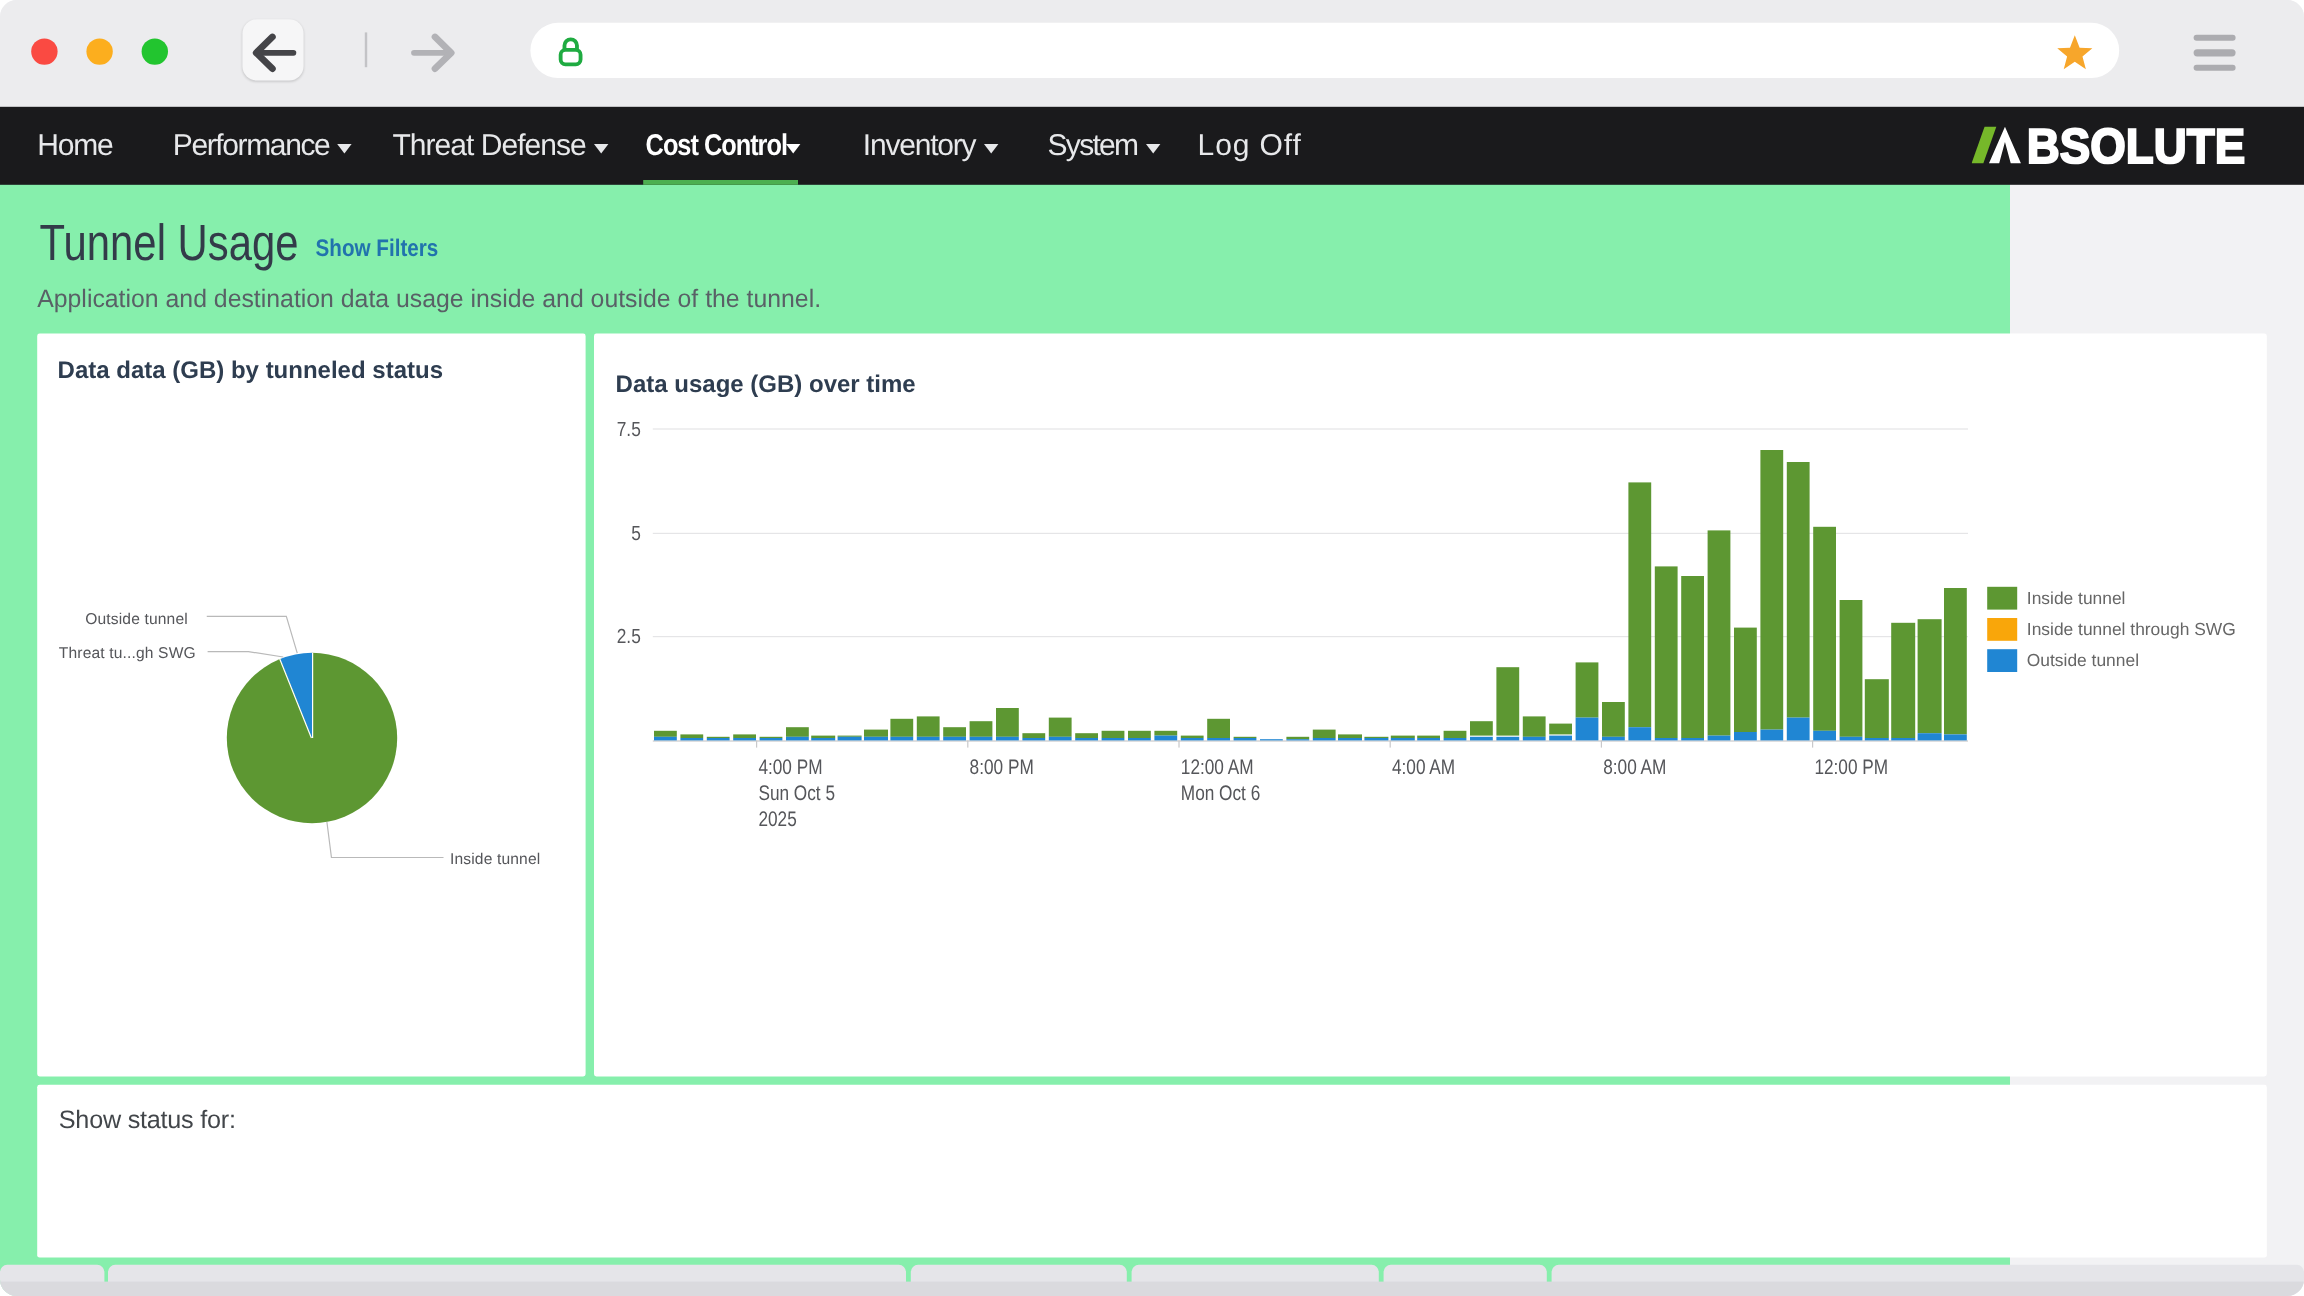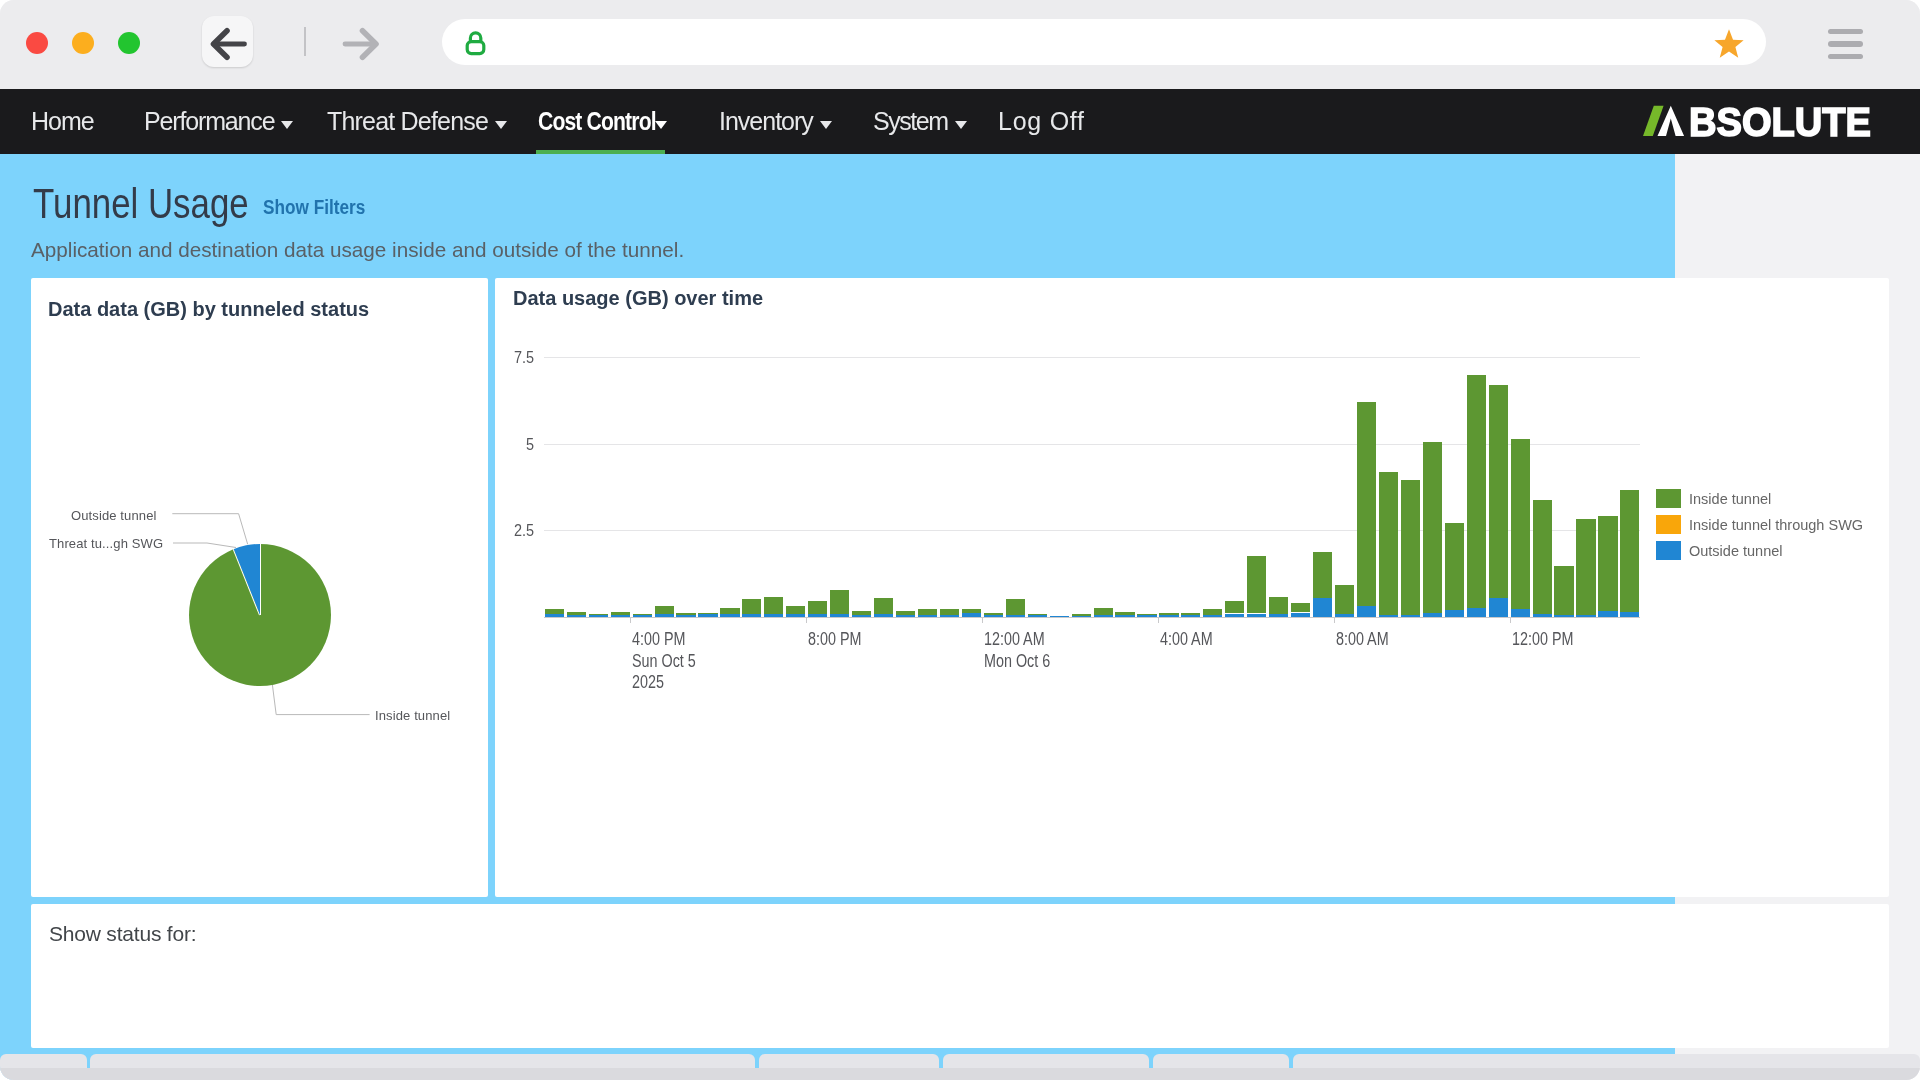--- a/index.html
+++ b/index.html
@@ -10,21 +10,21 @@
 .dot{position:absolute;top:32px;width:22px;height:22px;border-radius:50%}
 .backbtn{position:absolute;left:201.5px;top:15.5px;width:51.5px;height:51.5px;background:#f6f6f7;border-radius:12px;box-shadow:0 1px 2px rgba(0,0,0,0.14)}
 .divider{position:absolute;left:303.5px;top:27px;width:2.5px;height:29px;background:#c3c3c6}
 .urlbar{position:absolute;left:441.5px;top:18.7px;width:1324.5px;height:46.7px;background:#fff;border-radius:23.5px}
 
 .nav{position:absolute;left:0;top:89px;width:1920px;height:65px;background:#1a1a1c;z-index:5}
 .nav .item{position:absolute;top:0;height:65px;line-height:65px;color:#e7e8ea;font-size:25px;letter-spacing:-1px;white-space:nowrap}
 .caret{display:inline-block;width:0;height:0;border-left:6.5px solid transparent;border-right:6.5px solid transparent;border-top:8px solid #e7e8ea;vertical-align:1px;margin-left:7px}
 .underline{position:absolute;left:536px;top:149.5px;width:128.5px;height:4.5px;background:#4caf50;z-index:6}
 
-.page{position:absolute;left:0;top:151px;width:1675px;height:929px;background:#7dd3fc}
+.page{position:absolute;left:0;top:151px;width:1675px;height:929px;background:#86efac}
 .h1{position:absolute;left:33px;top:180px;font-size:42.5px;font-weight:500;color:#333b49;transform:scaleX(0.82);transform-origin:0 0;white-space:nowrap}
 .showfilters{position:absolute;left:263px;top:195px;font-size:20px;font-weight:700;color:#2173ad;transform:scaleX(0.86);transform-origin:0 0;white-space:nowrap}
 .subtitle{position:absolute;left:31px;top:237px;font-size:21px;color:#596066;transform:scaleX(0.985);transform-origin:0 0;white-space:nowrap}
 .panel{position:absolute;background:#fff;border-radius:2px}
 .ptitle{position:absolute;font-size:20px;font-weight:700;color:#2e3d50;letter-spacing:0;white-space:nowrap}
 
 .pie{position:absolute;left:189px;top:544px;width:142px;height:142px;border-radius:50%;background:conic-gradient(#5d9732 0deg 338.2deg,#2086d3 338.2deg 360deg)}
 .pielab{position:absolute;font-size:13px;color:#55565a;letter-spacing:0.12px;white-space:nowrap}
 
 .grid{position:absolute;left:544px;width:1096px;height:1px;background:#e5e5e7}
@@ -91,21 +91,21 @@
  <div class="page">
   <div class="h1" style="top:29px">Tunnel Usage</div>
   <div class="showfilters" style="top:45px">Show Filters</div>
   <div class="subtitle" style="top:87px">Application and destination data usage inside and outside of the tunnel.</div>
   <div class="panel" style="left:31px;top:127px;width:457px;height:619px"></div>
   <div class="panel" style="left:495px;top:127px;width:1394px;height:619px"></div>
   <div class="panel" style="left:31px;top:752.5px;width:1858px;height:144.5px"></div>
  </div>
 
  <div class="ptitle" style="left:48px;top:298px">Data data (GB) by tunneled status</div>
- <div class="ptitle" style="left:513px;top:287px">Data usage (GB) over time</div>
+ <div class="ptitle" style="left:513px;top:310px">Data usage (GB) over time</div>
  <svg class="abs" style="left:31px;top:278px" width="457" height="619" viewBox="0 0 457 619">
    <polyline points="141.3,235.7 207.6,235.7 216.7,266.3" fill="none" stroke="#b9b9b9" stroke-width="1"></polyline>
    <polyline points="142,265 176,265 205,269.5" fill="none" stroke="#b9b9b9" stroke-width="1"></polyline>
    <polyline points="241.4,406.8 245.2,436.6 338.6,436.6" fill="none" stroke="#b9b9b9" stroke-width="1"></polyline>
  </svg>
  <div class="pie"></div>
  <div class="abs" style="left:259.6px;top:544px;width:1.4px;height:71px;background:#fff"></div>
  <div class="abs" style="left:259.3px;top:544px;width:1.4px;height:71px;background:#fff;transform:rotate(-21.8deg);transform-origin:50% 100%"></div>
  <div class="pielab" style="left:71px;top:508px">Outside tunnel</div>
  <div class="pielab" style="left:49px;top:536px">Threat tu...gh SWG</div>

